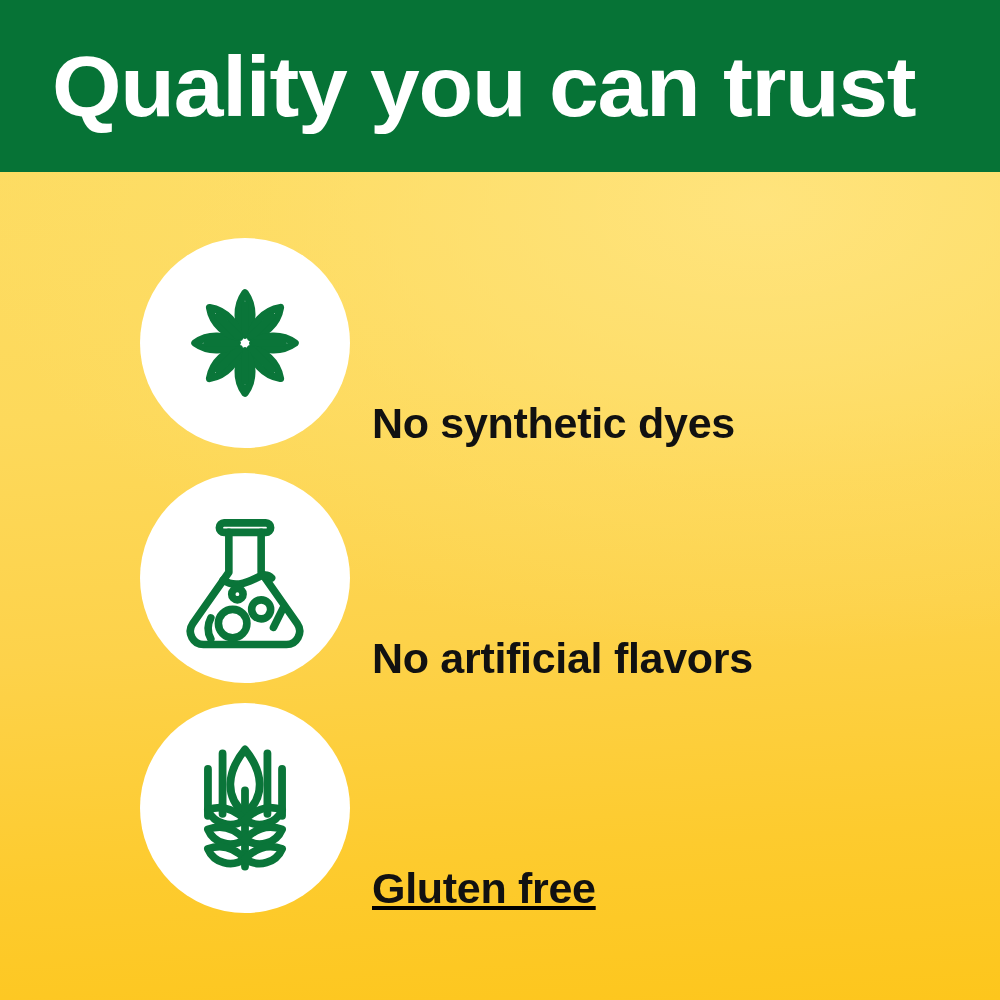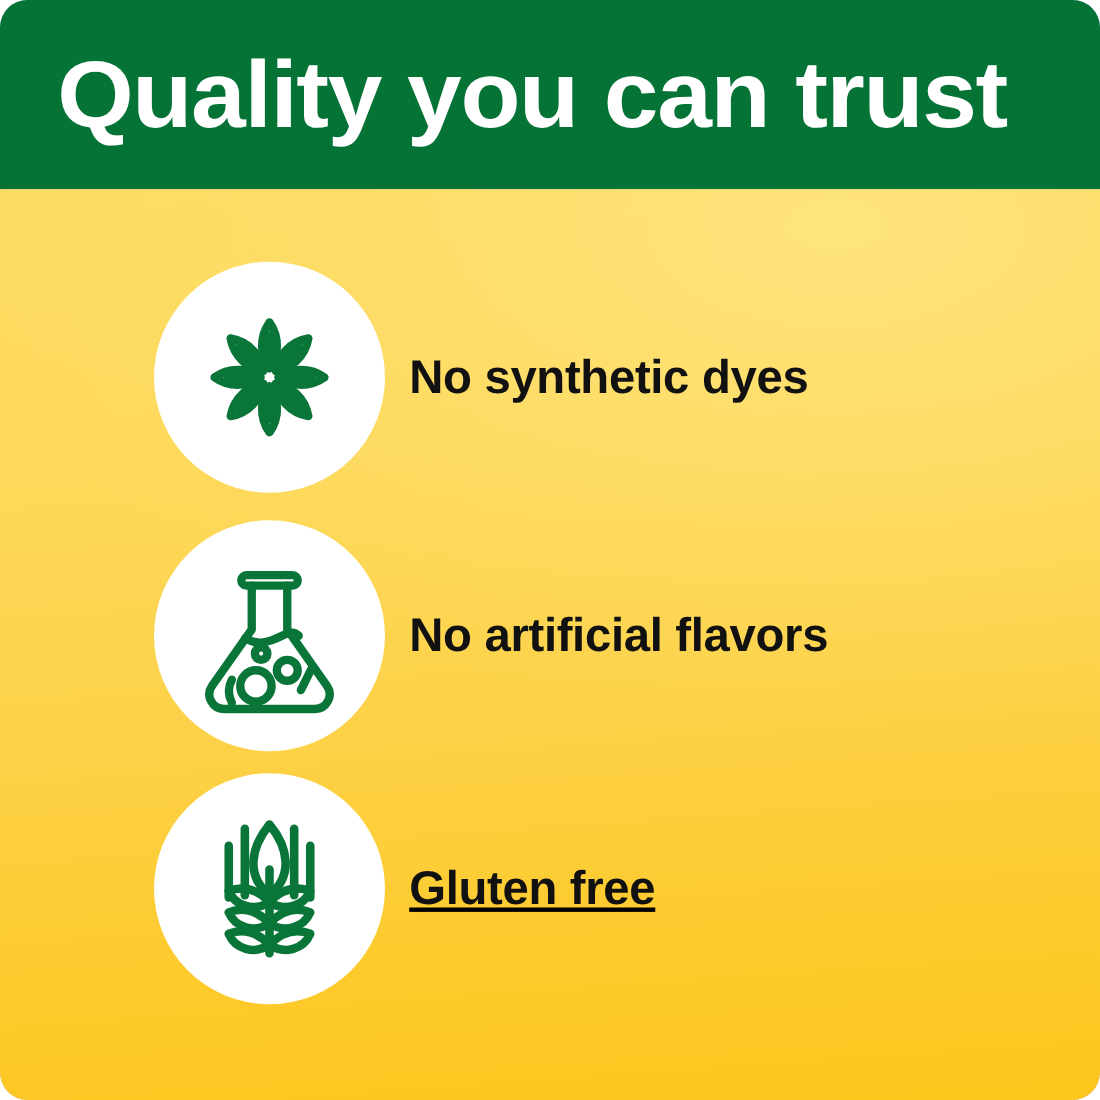--- a/index.html
+++ b/index.html
@@ -10,21 +10,20 @@
   body {
     font-family: "Liberation Sans", "DejaVu Sans", sans-serif;
   }
 
   .poster {
     position: relative;
     width: 1000px;
     height: 1000px;
     overflow: hidden;
     background: #c4b5fd;
-    border-radius: 25px;
   }
 
   
   .header-band {
     position: absolute;
     left: 0;
     top: 0;
     width: 1000px;
     height: 172px;
     background: #067336;
@@ -66,21 +65,21 @@
     width: 1000px;
     height: 828px;
   }
 
   .feature-row {
     position: absolute;
     left: 140px;
     width: 800px;
     height: 210px;
     display: flex;
-    align-items: center;
+    align-items: flex-end;
   }
   .row-0 { top: 66px; }
   .row-1 { top: 301px; }
   .row-2 { top: 531px; text-decoration: underline; }
 
   .badge {
     width: 210px;
     height: 210px;
     border-radius: 50%;
     background: #ffffff;

